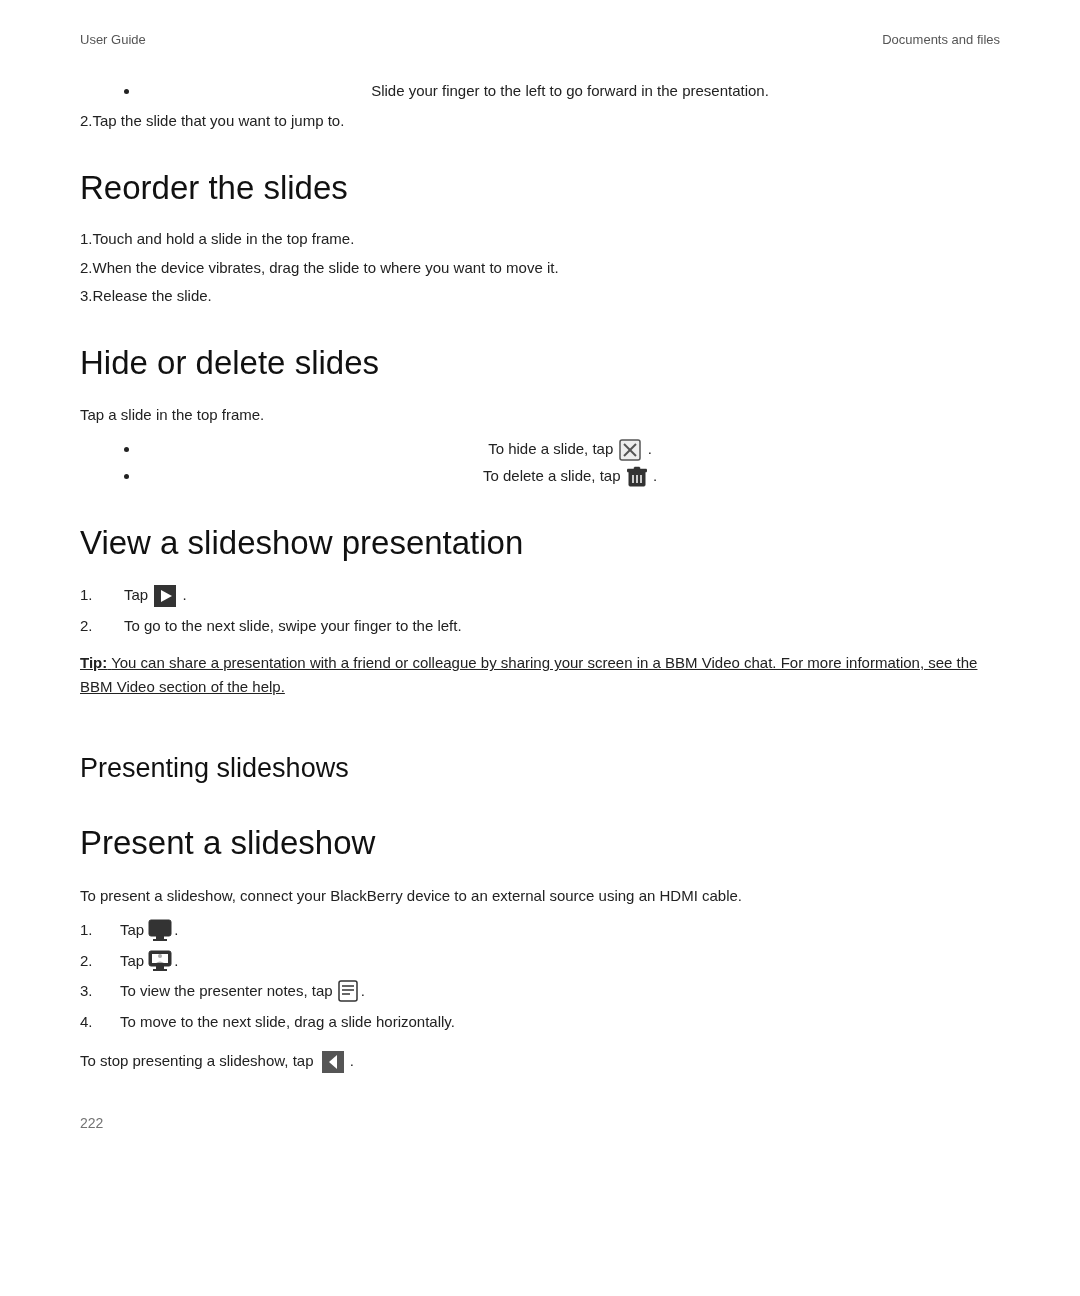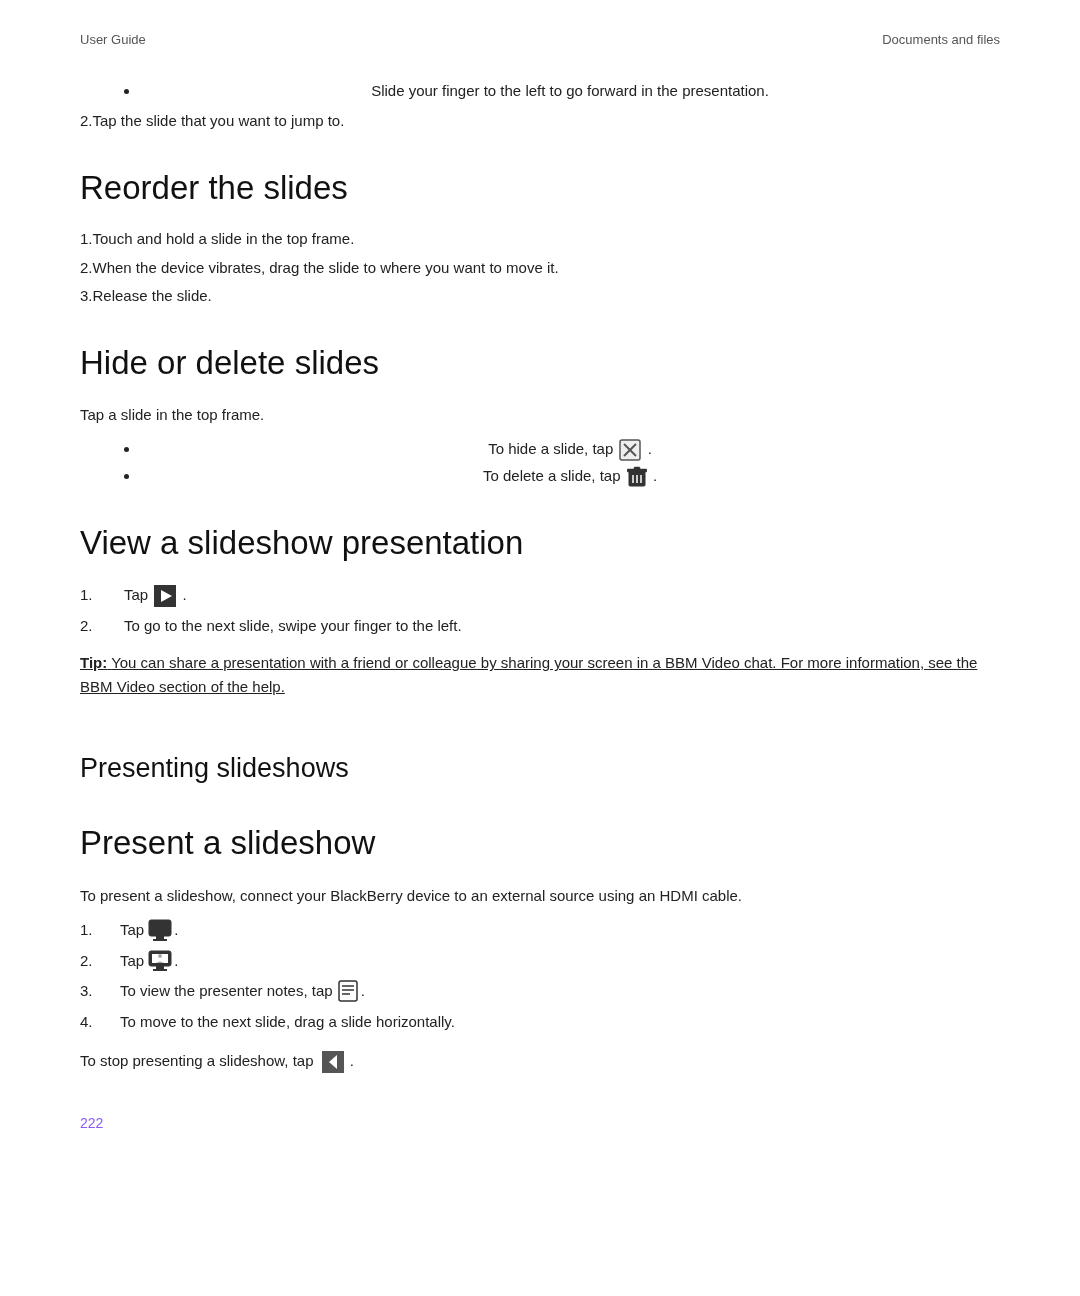--- a/index.html
+++ b/index.html
@@ -82,21 +82,21 @@
       text-decoration: underline;
     }
 
     .tip-text strong {
       font-weight: bold;
     }
 
     .page-number {
       margin-top: 40px;
       font-size: 14px;
-      color: #8b5cf6;
+      color: #737373;
     }
 
     .section-divider {
       margin-top: 20px;
     }
   </style>
 </head>
 <body>
 
 <div class="page-header">

